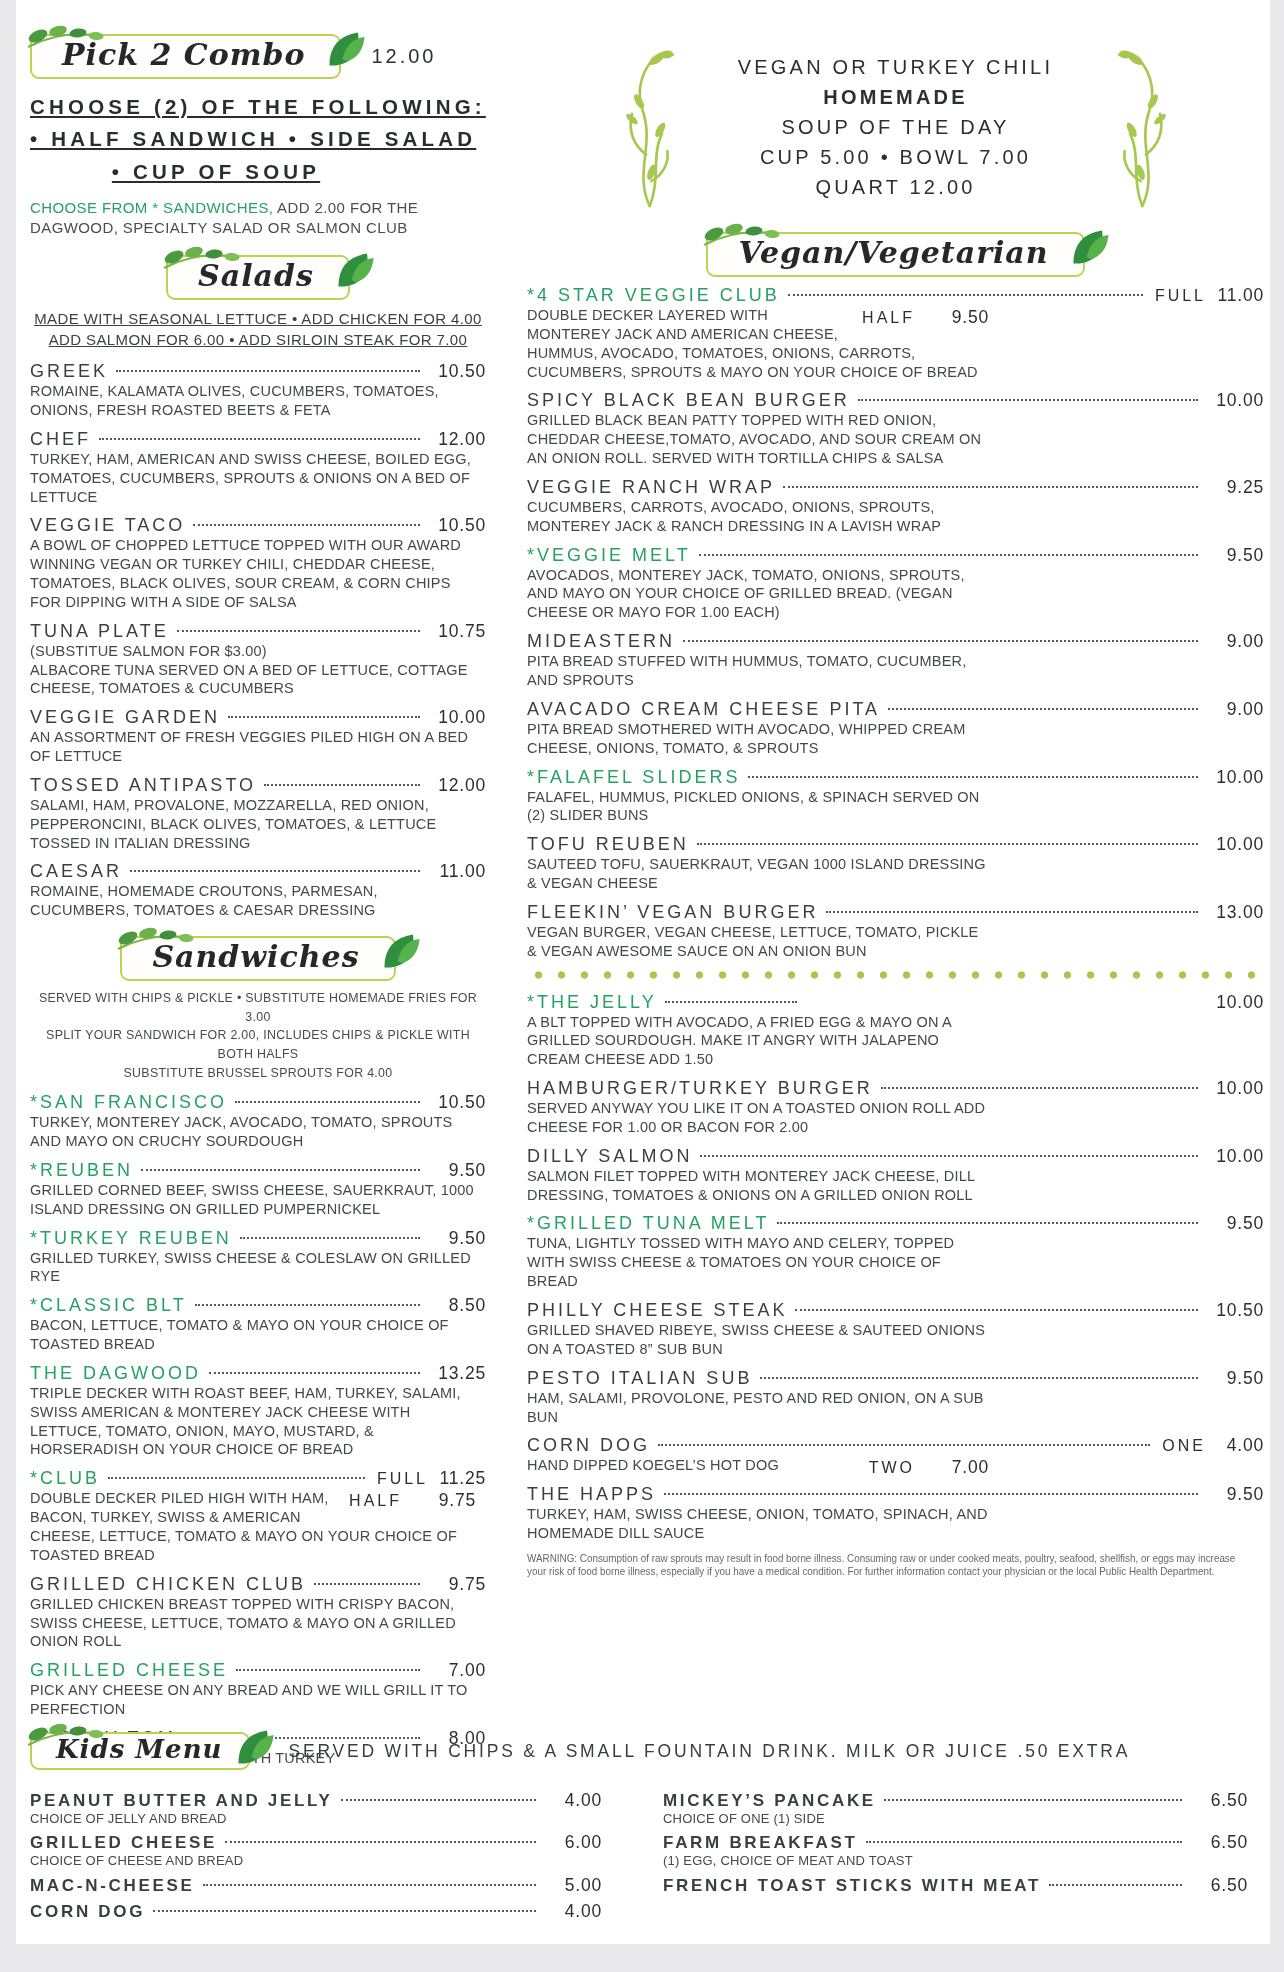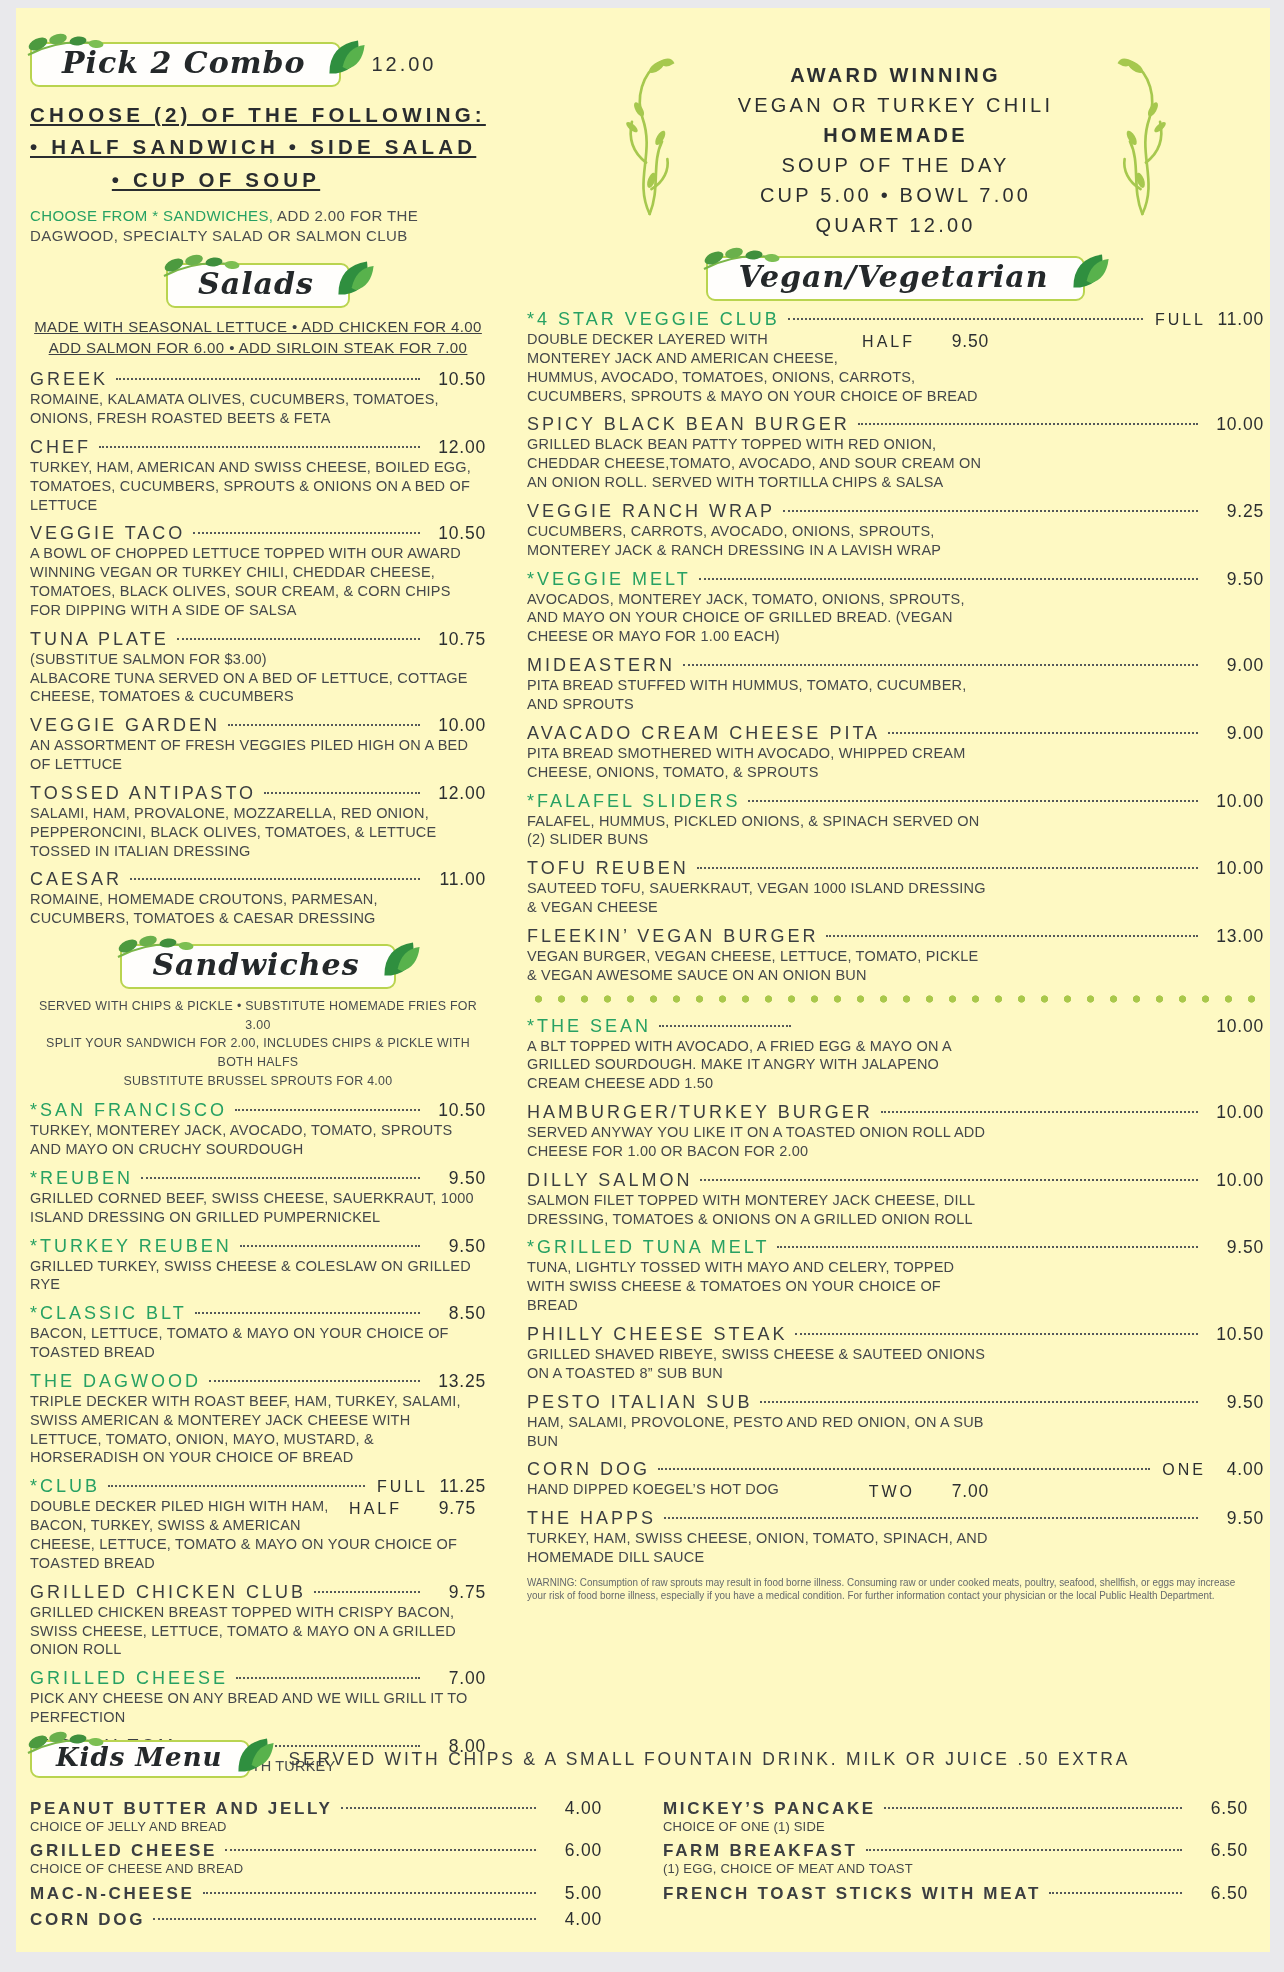--- a/index.html
+++ b/index.html
@@ -2,21 +2,21 @@
 <html><head>
 <meta charset="utf-8">
 <style>
   html,body{margin:0;padding:0;}
   body{
     width:1284px;height:1972px;position:relative;
     background:#e9e9ec;
     font-family:"Liberation Sans", sans-serif;
     -webkit-font-smoothing:antialiased;
   }
-  .page{position:absolute;left:16px;top:8px;width:1254px;height:1944px;background:#fef9c3;overflow:hidden;}
+  .page{position:absolute;left:16px;top:0;width:1254px;height:1944px;background:#ffffff;overflow:hidden;}
 
   
   #col-left{position:absolute;left:14px;top:30px;width:456px;}
   #col-right{position:absolute;left:511px;top:40px;width:737px;}
   #kids-banner{position:absolute;left:14px;top:1732px;width:1190px;display:flex;align-items:center;gap:38px;}
   #kids-left{position:absolute;left:14px;top:1790px;width:572px;}
   #kids-right{position:absolute;left:647px;top:1790px;width:585px;}
 
   
   .script-box{
@@ -363,21 +363,20 @@
         <g fill="#a6c84e">
           <ellipse cx="46" cy="12" rx="10" ry="4.5" transform="rotate(-35 46 12)"></ellipse>
           <ellipse cx="26" cy="60" rx="9" ry="4" transform="rotate(60 26 60)"></ellipse>
           <ellipse cx="50" cy="92" rx="9" ry="4" transform="rotate(-60 50 92)"></ellipse>
           <ellipse cx="18" cy="80" rx="8" ry="3.5" transform="rotate(40 18 80)"></ellipse>
           <ellipse cx="40" cy="140" rx="9" ry="4" transform="rotate(-70 40 140)"></ellipse>
           <path d="M48,6 q14,-8 18,2 q-12,8 -18,-2 Z"></path>
         </g>
       </svg>
       <div class="chili-text">
-  <div class="tline bold">AWARD WINNING</div>
 
   <div class="tline">VEGAN OR TURKEY CHILI</div>
 
   <div class="tline bold">HOMEMADE</div>
 
   <div class="tline">SOUP OF THE DAY</div>
 
   <div class="tline">CUP 5.00 • BOWL 7.00</div>
 
   <div class="tline">QUART 12.00</div>
@@ -518,21 +517,21 @@
 
     <div class="item-desc"><span>VEGAN BURGER, VEGAN CHEESE, LETTUCE, TOMATO, PICKLE &amp; VEGAN AWESOME SAUCE ON AN ONION BUN</span></div>
   </div>
 </div>
 
     <div class="dot-sep"></div>
 
     <div>
   <div class="menu-item green short">
     <div class="item-head">
-      <span class="item-name">*THE SEAN</span>
+      <span class="item-name">*THE JELLY</span>
       <span class="leader"></span>
 
       <span class="item-price">10.00</span>
     </div>
 
     <div class="item-desc"><span>A BLT TOPPED WITH AVOCADO, A FRIED EGG &amp; MAYO ON A GRILLED SOURDOUGH. MAKE IT ANGRY WITH JALAPENO CREAM CHEESE ADD 1.50</span></div>
   </div>
 
   <div class="menu-item">
     <div class="item-head">

